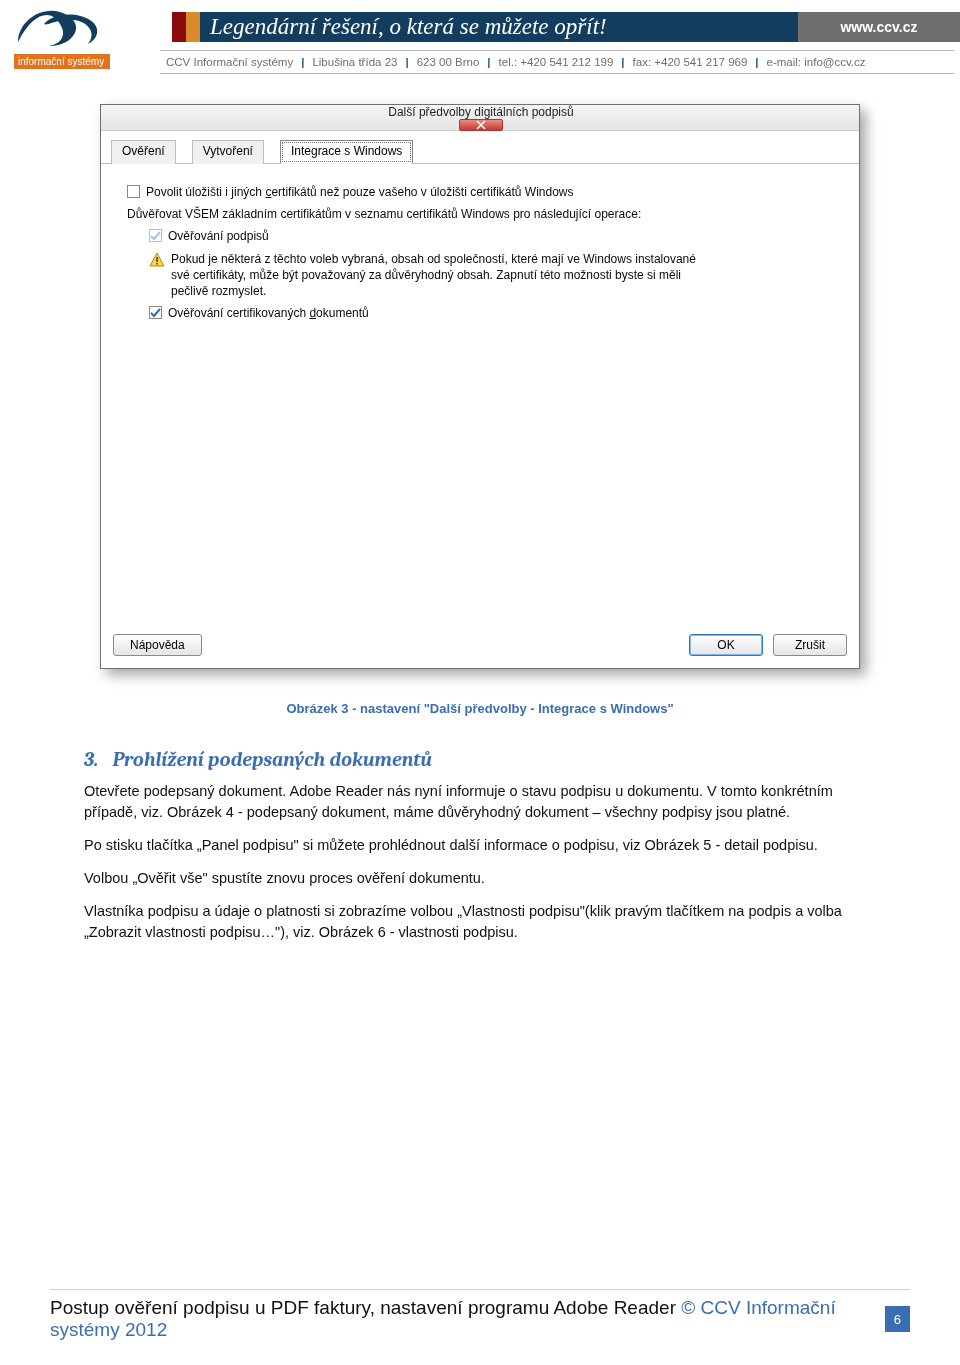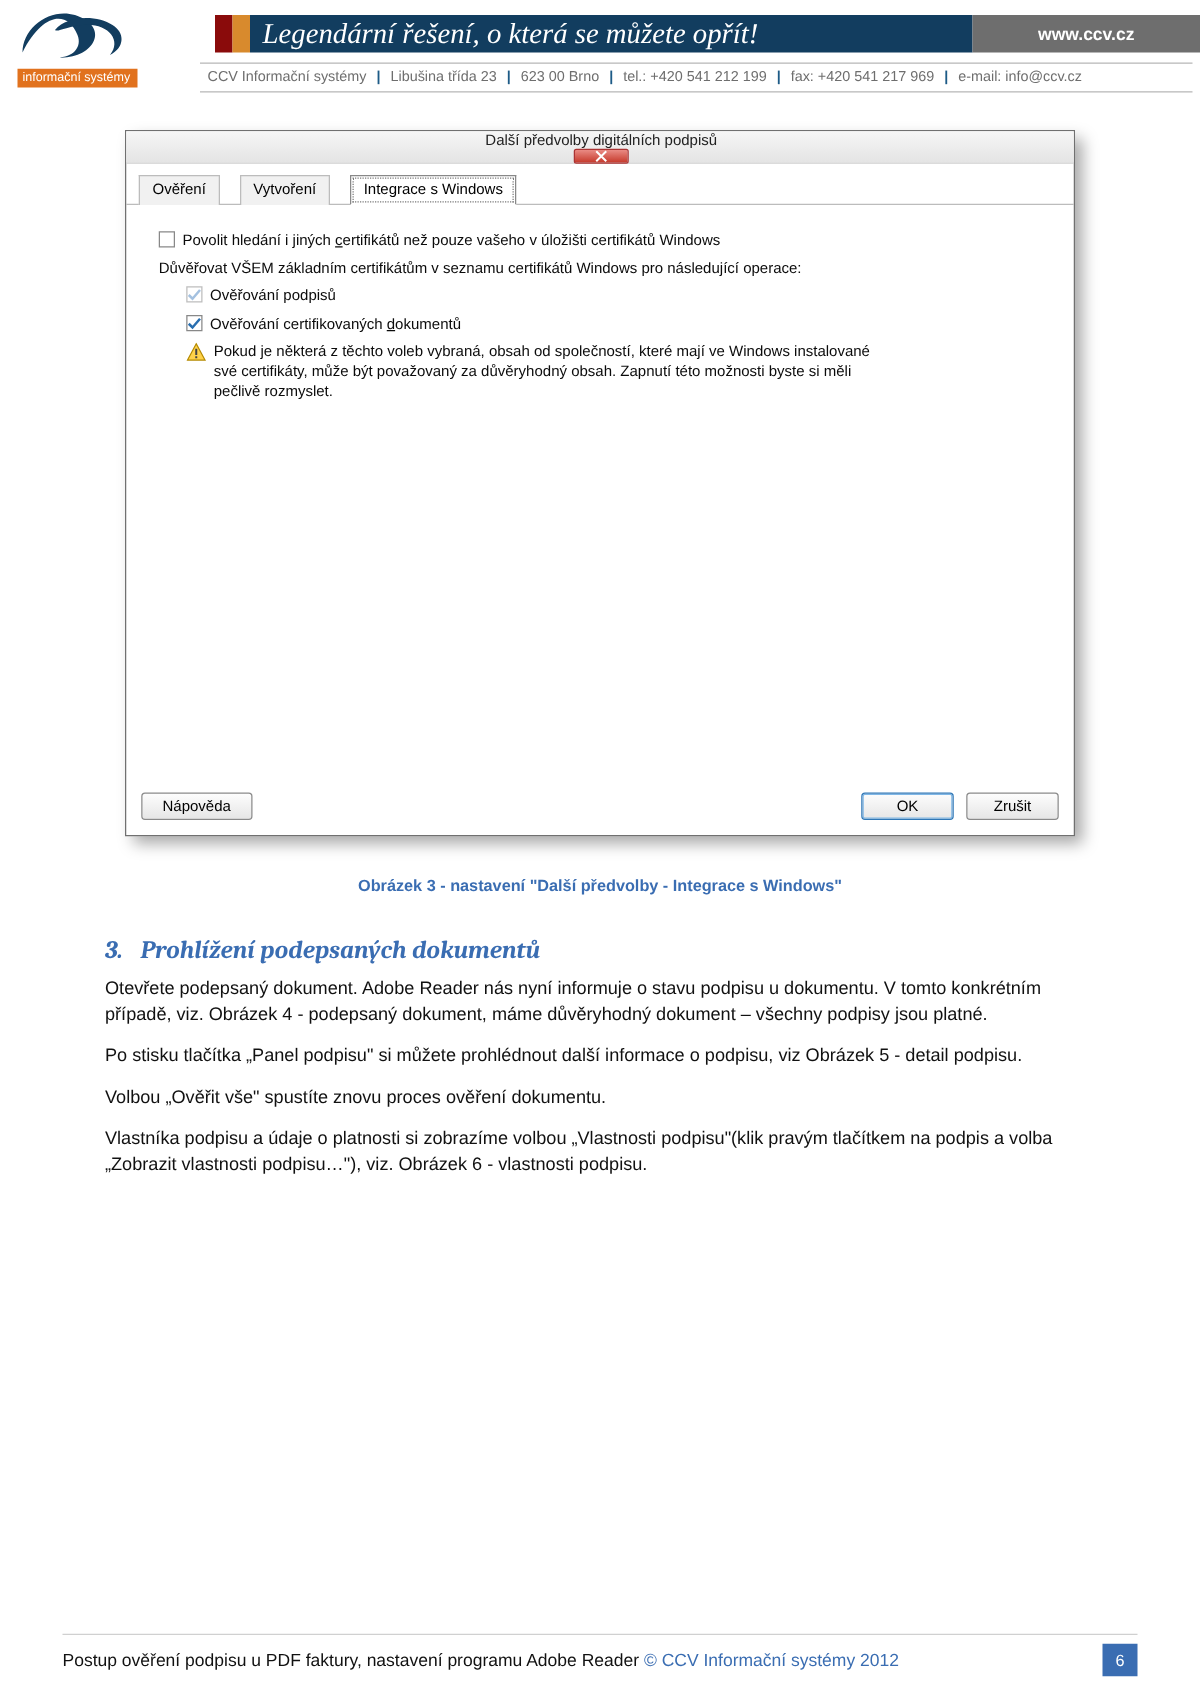--- a/index.html
+++ b/index.html
@@ -48,21 +48,21 @@
     background:#123d5f;
     color:#fff;
     font-family: "Brush Script MT", cursive;
     font-size: 23px;
     font-style: italic;
     line-height: 28px;
     padding: 1px 10px;
     white-space: nowrap;
   }
   .banner .grey-seg {
-    width: 182px;
+    width: 162px;
     background:#6e6e6e;
     color:#fff;
     font-weight: bold;
     font-size: 14px;
     text-align: center;
     line-height: 30px;
   }
   .header-info {
     position: absolute;
     left: 160px; top: 50px;
@@ -223,21 +223,21 @@
     padding: 0 50px;
     display:flex;
     align-items:center;
     gap: 12px;
   }
   .footer-rule {
     height:1px; background:#d0d0d0; flex:0 0 100%;
     position:absolute; top:-8px; left:50px; right:50px;
   }
   .footer-text {
-    font-size: 14px;
+    font-size: 19px;
     color:#111;
   }
   .footer-text .copy { color:#3a6db2; }
   .page-badge {
     margin-left:auto;
     width: 28px; height: 26px;
     background:#3a6db2;
     color:#fff;
     font-size: 13px;
     display:flex;align-items:center;justify-content:center;
@@ -290,58 +290,58 @@
     <div class="tabstrip">
       <div class="tab">Ověření</div>
       <div class="tab">Vytvoření</div>
       <div class="tab active">Integrace s Windows</div>
     </div>
 
     <div class="panel">
       <div class="row">
         <span class="chk"></span>
         <span>
-          <span>Povolit hledání i jiných </span><span class="underline-letter">c</span><span>ertifikátů než pouze vašeho v úložišti certifikátů Windows</span>
+          <span>Povolit úložišti i jiných </span><span class="underline-letter">c</span><span>ertifikátů než pouze vašeho v úložišti certifikátů Windows</span>
         </span>
       </div>
 
       <div class="row" style="margin-left:10px;max-width:560px;">
         <span>Důvěřovat VŠEM základním certifikátům v seznamu certifikátů Windows pro následující operace:</span>
       </div>
 
       <div class="row indent">
         <span class="chk disabled">
           <svg viewBox="0 0 11 11">
               <path d="M1 6 L4 9 L10 2" fill="none" stroke="#5a8fc7" stroke-width="2"></path>
             </svg>
         </span>
         <span>Ověřování podpisů</span>
-      </div>
-
-      <div class="row indent">
-        <span class="chk">
-          <svg viewBox="0 0 11 11">
-              <path d="M1 6 L4 9 L10 2" fill="none" stroke="#2a6fb0" stroke-width="2"></path>
-            </svg>
-        </span>
-        <span>
-          <span>Ověřování certifikovaných </span><span class="underline-letter">d</span><span>okumentů</span>
-        </span>
       </div>
 
       <div class="row indent" style="max-width:560px;">
         <span class="warn-ico">
           <svg viewBox="0 0 16 16">
               <path d="M8 1 L15 14 L1 14 Z" fill="#ffd24a" stroke="#b58a00" stroke-width="1"></path>
               <rect x="7.2" y="5" width="1.6" height="5" fill="#444"></rect>
               <rect x="7.2" y="11" width="1.6" height="1.6" fill="#444"></rect>
             </svg>
         </span>
         <span>Pokud je některá z těchto voleb vybraná, obsah od společností, které mají ve Windows instalované své certifikáty, může být považovaný za důvěryhodný obsah. Zapnutí této možnosti byste si měli pečlivě rozmyslet.</span>
       </div>
+
+      <div class="row indent">
+        <span class="chk">
+          <svg viewBox="0 0 11 11">
+              <path d="M1 6 L4 9 L10 2" fill="none" stroke="#2a6fb0" stroke-width="2"></path>
+            </svg>
+        </span>
+        <span>
+          <span>Ověřování certifikovaných </span><span class="underline-letter">d</span><span>okumentů</span>
+        </span>
+      </div>
     </div>
 
     <div class="btnbar">
       <button class="btn">Nápověda</button>
       <span class="spacer"></span>
       <button class="btn primary">OK</button>
       <button class="btn">Zrušit</button>
     </div>
   </div>
 </div>

